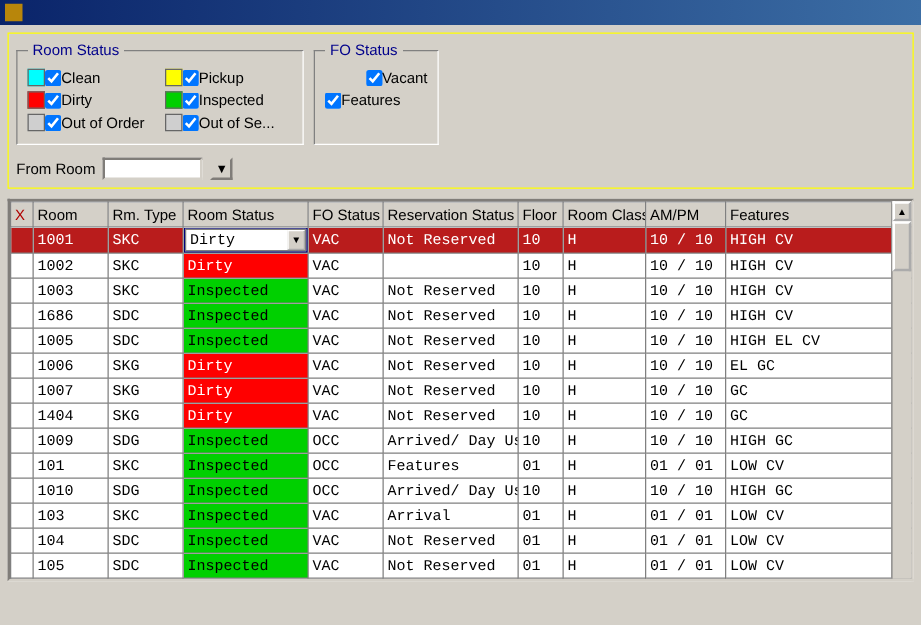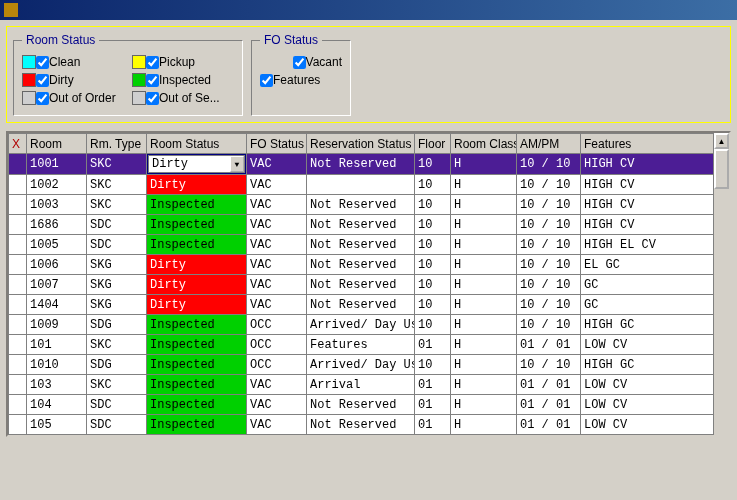--- a/index.html
+++ b/index.html
@@ -122,21 +122,21 @@
     font-size: 12px;
     font-family: "Courier New", monospace;
   }
   table.data th {
     background: #d4d0c8;
     color: #000000;
     font-weight: normal;
     font-family: "MS Sans Serif", Tahoma, sans-serif;
   }
   table.data th.x-col { color: #b00000; }
-  tr.selected td { background: #4c1d95; color: #fff; }
+  tr.selected td { background: #b91c1c; color: #fff; }
   tr.selected td.cell-status-drop { background: #000080; }
   .status-cell-red   { background: #ff0000; color: #fff; }
   .status-cell-green { background: #00d000; color: #000; }
   .status-dropdown {
     display: flex; align-items: center; justify-content: space-between;
     background: #fff; color: #000;
     height: 18px;
     border: 1px solid #7f7f7f;
     padding-left: 3px;
   }
@@ -229,20 +229,27 @@
             <div class="chk-item" style="margin-bottom: 4px; justify-content: flex-end;">
               <input type="checkbox" checked="" style="">
               <span>Vacant</span>
             </div>
             <div class="chk-item" style="margin-bottom: 4px;">
               <input type="checkbox" checked="" style="">
               <span>Features</span>
             </div>
           </div>
       </fieldset>
+    </div>
+    <div class="from-room-row">
+      <span>From Room</span>
+      <input type="text" value="" style="">
+      <button class="arrow-btn">
+        <span>▼</span>
+      </button>
     </div>
   </div>
 
   <div class="grid-wrap">
     <table class="data">
       <colgroup>
         <col class="col-x">
           <col class="col-rm">
           <col class="col-rt">
           <col class="col-rs">

